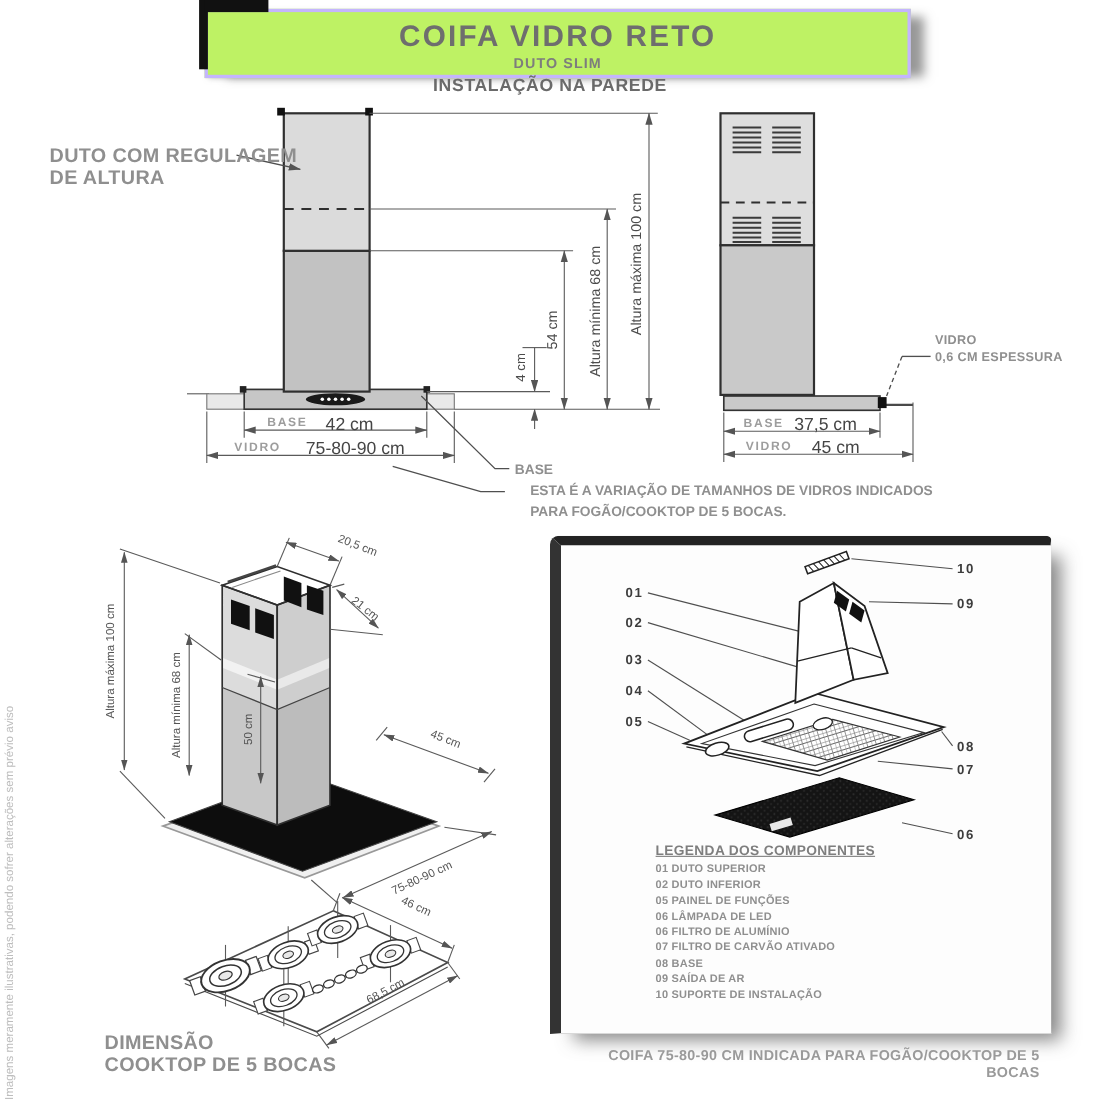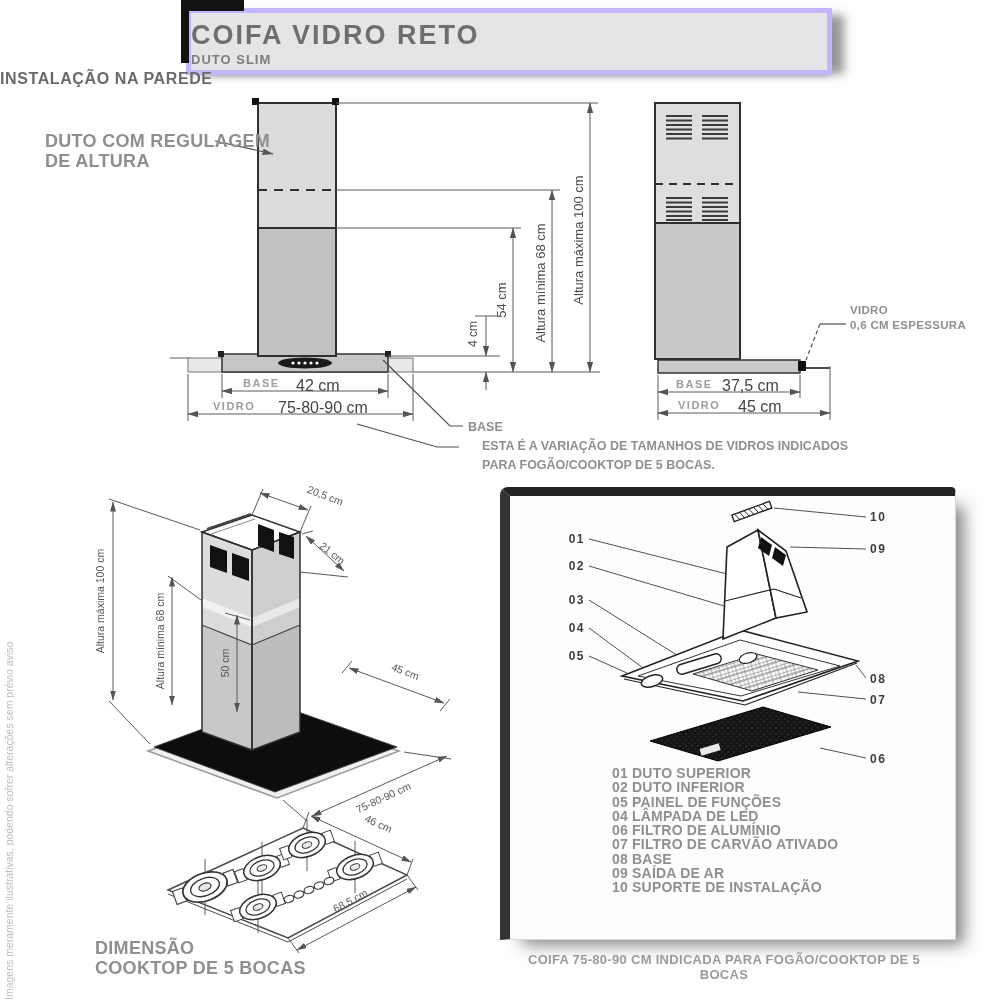--- a/index.html
+++ b/index.html
@@ -1,41 +1,41 @@
 <!DOCTYPE html>
 <html><head>
 <meta charset="utf-8">
 <style>
   html,body{margin:0;padding:0;background:#fff;}
   body{width:1000px;height:1000px;position:relative;overflow:hidden;
        font-family:"Liberation Sans",sans-serif;color:#8f8f8f;}
   .abs{position:absolute;}
   
-  .title-card{left:186px;top:8px;width:636px;height:57px;background:#e5e5e5;
-    border:5px solid #c4b5fd;z-index:3;
+  .title-card{left:186px;top:8px;width:636px;height:57px;background:#bef264;
+    border:3px solid #c4b5fd;text-align:center;z-index:3;
     box-shadow:16px 3px 9px -4px rgba(125,125,125,.8),0 4px 5px -3px rgba(150,150,150,.55);}
   .title-main{margin-top:7px;font-size:27px;font-weight:bold;color:#6e6e6e;letter-spacing:2px;}
   .title-sub{font-size:13px;font-weight:bold;color:#7d7d7d;letter-spacing:1px;margin-top:1px;}
   .artifact{background:#111;z-index:4;}
-  .section-heading{left:0;top:70px;width:1000px;font-size:16px;
+  .section-heading{left:0;top:70px;width:1000px;text-align:center;font-size:16px;
     font-weight:bold;color:#6a6a6a;letter-spacing:.6px;z-index:3;}
   
   .diag-label{font-size:18px;font-weight:bold;color:#8f8f8f;letter-spacing:.3px;line-height:20px;z-index:5;}
   .note{font-size:12.5px;font-weight:bold;color:#8f8f8f;line-height:19px;z-index:5;}
   .small-callout{font-size:11.5px;font-weight:bold;color:#8f8f8f;line-height:15px;letter-spacing:.3px;z-index:5;}
   
   .panel{left:500px;top:487px;width:445px;height:443px;background:#fdfdfd;
     border-top:9px solid #232323;border-left:10px solid #333;border-right:1px solid #d8d8d8;
     border-bottom:1px solid #d8d8d8;border-radius:8px 5px 0 0;z-index:1;
     box-shadow:15px 12px 16px -7px rgba(105,105,105,.8);}
   .legend{left:596px;top:766px;width:340px;z-index:6;}
   .legend-title{font-size:12.5px;font-weight:bold;color:#7e7e7e;text-decoration:underline;
     letter-spacing:.3px;margin-bottom:4px;}
-  .legend-item{font-size:14px;font-weight:bold;color:#8f8f8f;line-height:14.3px;letter-spacing:.2px;margin-left:16px;}
-  .caption{left:503px;top:952px;width:442px;text-align:center;font-size:13px;font-weight:bold;
+  .legend-item{font-size:10px;font-weight:bold;color:#8f8f8f;line-height:14.3px;letter-spacing:.2px;}
+  .caption{left:503px;top:952px;width:442px;text-align:right;font-size:13px;font-weight:bold;
     color:#9a9a9a;letter-spacing:.3px;z-index:6;}
   .watermark{left:3px;top:628px;height:372px;writing-mode:vertical-rl;transform:rotate(180deg);
     font-size:10.5px;color:#bdbdbd;z-index:2;}
   
   svg{position:absolute;overflow:visible;}
   .ln{stroke:#5a5a5a;stroke-width:1;fill:none;}
   .ld{stroke:#4f4f4f;stroke-width:1.2;fill:none;}
   .out15{stroke:#2f2f2f;stroke-width:1.5;fill:none;}
   .dimtxt{font:13px "Liberation Sans",sans-serif;fill:#4c4c4c;}
   .dimtxt-s{font:12px "Liberation Sans",sans-serif;fill:#4c4c4c;}
@@ -394,24 +394,25 @@
     <text class="num" text-anchor="end" x="585" y="660">05</text>
     <text class="num" x="870" y="521">10</text>
     <text class="num" x="870" y="553">09</text>
     <text class="num" x="870" y="683">08</text>
     <text class="num" x="870" y="704">07</text>
     <text class="num" x="870" y="763">06</text>
   </g>
 </svg>
 
 <div class="abs legend">
+  <div class="legend-title">LEGENDA DOS COMPONENTES</div>
   <div class="legend-item">01 DUTO SUPERIOR</div>
   <div class="legend-item">02 DUTO INFERIOR</div>
   <div class="legend-item">05 PAINEL DE FUNÇÕES</div>
-  <div class="legend-item">04 LÂMPADA DE LED</div>
+  <div class="legend-item">06 LÂMPADA DE LED</div>
   <div class="legend-item">06 FILTRO DE ALUMÍNIO</div>
   <div class="legend-item">07 FILTRO DE CARVÃO ATIVADO</div>
   <div class="legend-item">08 BASE</div>
   <div class="legend-item">09 SAÍDA DE AR</div>
   <div class="legend-item">10 SUPORTE DE INSTALAÇÃO</div>
 </div>
 
 <div class="abs caption">COIFA 75-80-90 CM INDICADA PARA FOGÃO/COOKTOP DE 5 BOCAS</div>
 
 </body></html>

